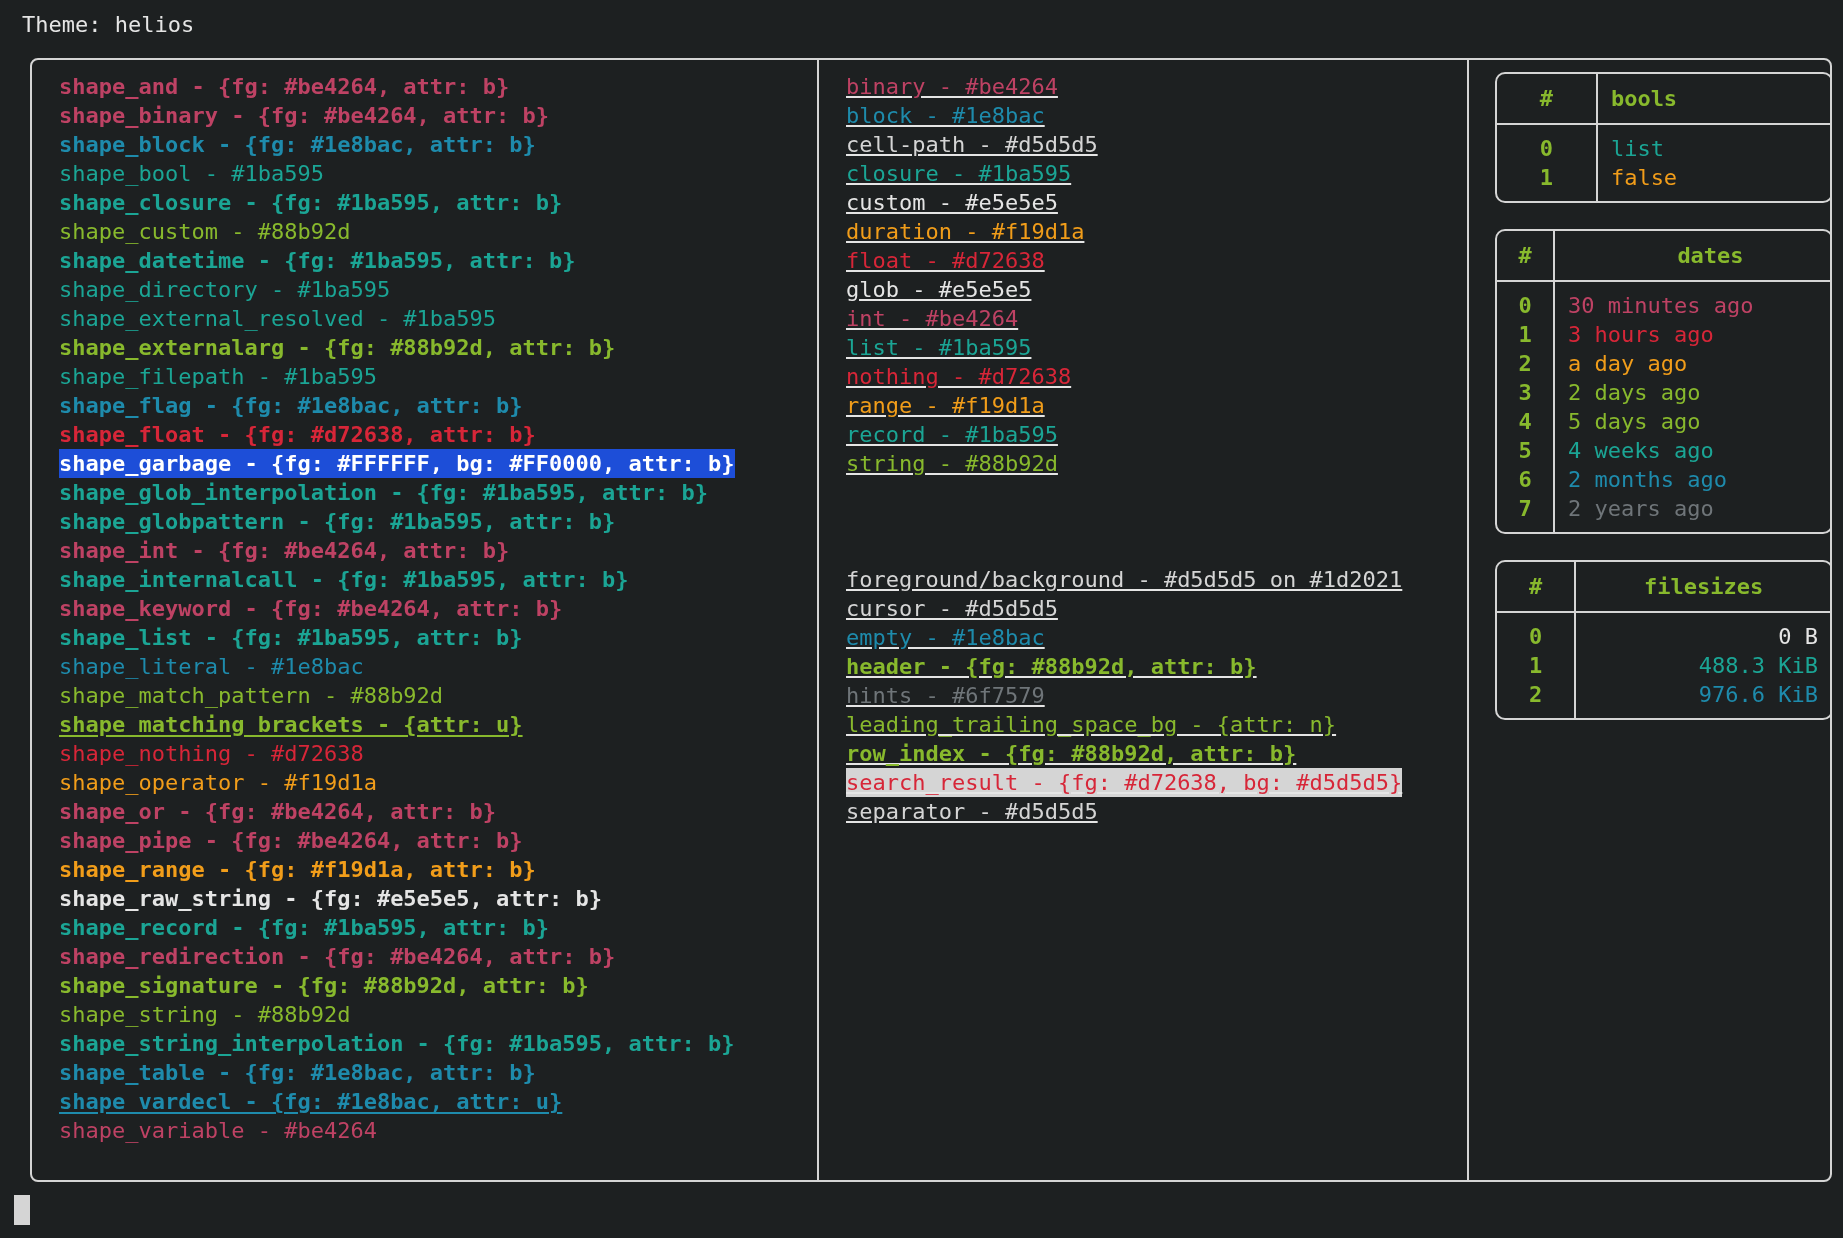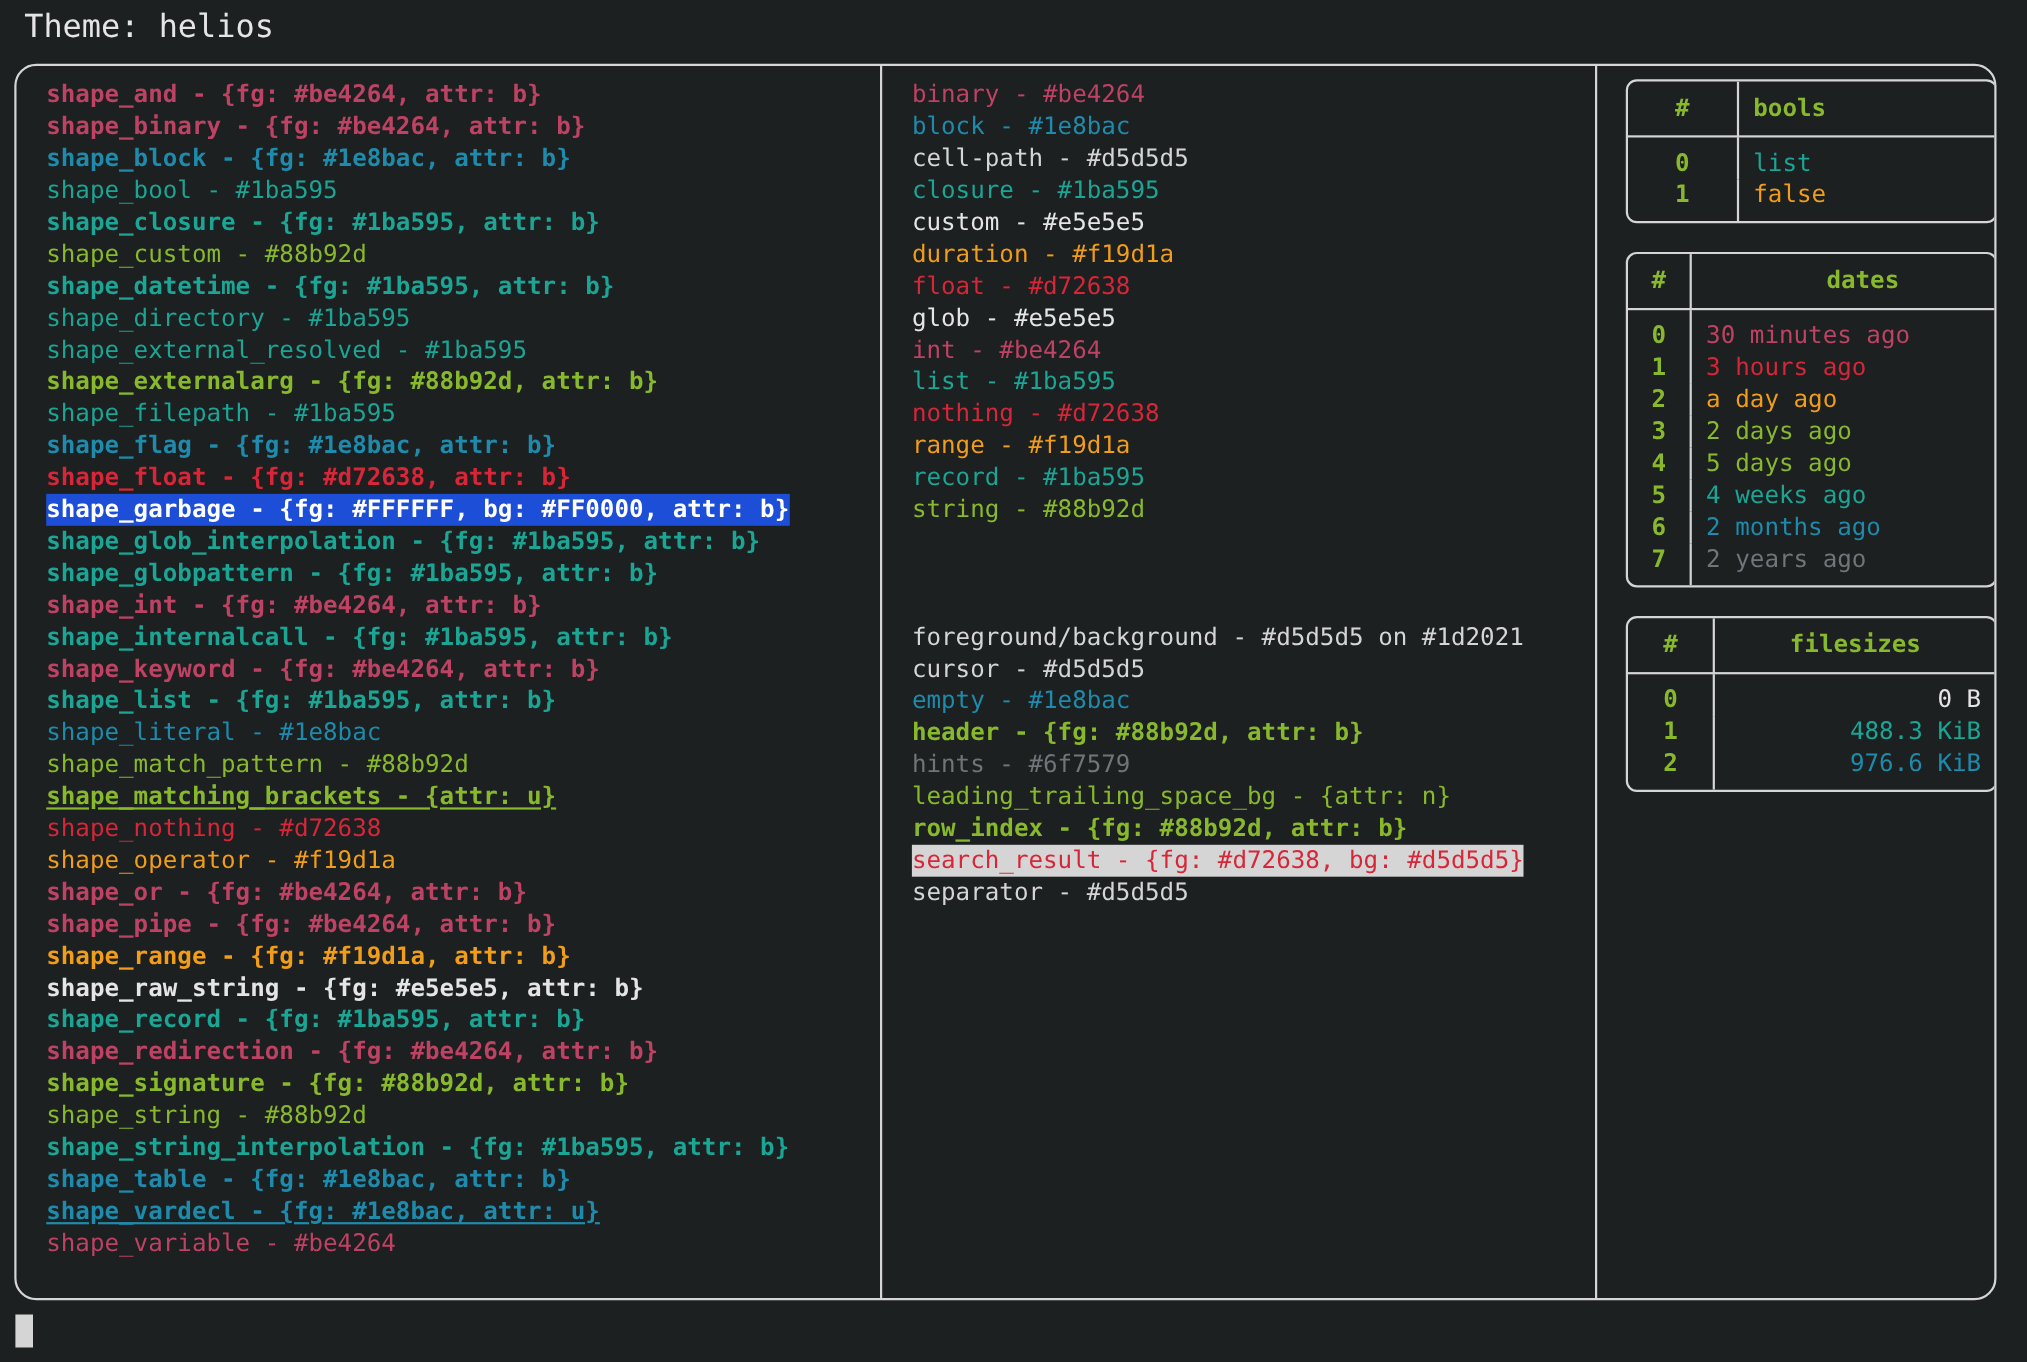--- a/index.html
+++ b/index.html
@@ -25,32 +25,32 @@
     line-height:29px;
     color:var(--white);
     overflow:hidden;
     position:relative;
     box-sizing:border-box;
   }
   #screen{position:absolute;inset:0;padding:0;}
 
   .title-bar{
     position:absolute;left:22px;top:10px;
-    font-size:29px;letter-spacing:0px;
+    font-size:22px;letter-spacing:0px;
     color:var(--white);
     white-space:pre;
   }
 
   
   .frame{
     position:absolute;
-    left:13px;top:58px;
+    left:30px;top:58px;
     width:1802px;height:1124px;
     border:2px solid var(--border);
-    border-radius:20px;
+    border-radius:8px;
     box-sizing:border-box;
     display:flex;
   }
   .col{
     position:relative;
     box-sizing:border-box;
     padding:12px 0 0 0;
     height:100%;
     overflow:hidden;
   }
@@ -60,21 +60,21 @@
 
   .lines{padding-left:27px;}
   .line{
     white-space:pre;
     height:29px;
     line-height:29px;
     display:block;
     width:max-content;
     max-width:100%;
   }
-  .mid .lines{}
+  .mid .lines{text-decoration:underline;}
   .spacer{height:29px;display:block;}
 
   .b{font-weight:bold;}
   .u{text-decoration:underline;text-underline-offset:3px;font-weight:bold;}
   .c-pink{color:var(--pink);}
   .c-blue{color:var(--blue);}
   .c-teal{color:var(--teal);}
   .c-green{color:var(--green);}
   .c-orange{color:var(--orange);}
   .c-red{color:var(--red);}

